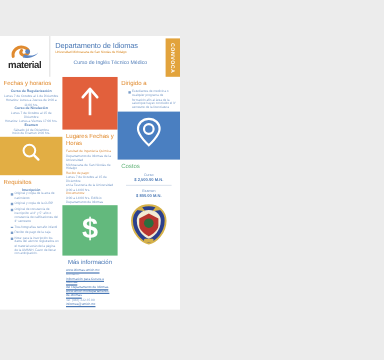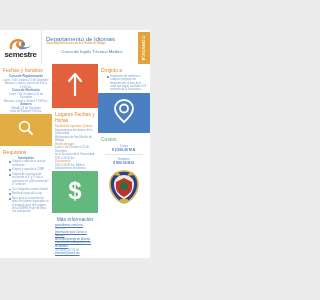--- a/index.html
+++ b/index.html
@@ -222,21 +222,21 @@
   <div class="header">
 
     <div class="logo-box">
       <div class="logo-mark">
         <svg width="26" height="13" viewBox="0 0 52 26">
           <path d="M6 20 C4 10, 14 2, 24 5 C32 7, 34 14, 28 17 C22 20, 16 15, 20 10" fill="none" stroke="#e08a2e" stroke-width="5" stroke-linecap="round"></path>
           <path d="M22 22 C30 24, 44 21, 48 13 C44 19, 32 20, 24 17" fill="#5b86c4"></path>
           <circle cx="30" cy="12" r="4" fill="#5b86c4"></circle>
         </svg>
       </div>
-      <div class="logo-word">semestre</div>
+      <div class="logo-word">material</div>
     </div>
 
     <div class="header-text">
       <div class="dept-title">Departamento de Idiomas</div>
       <div class="univ-name">Universidad Michoacana de San Nicolás de Hidalgo</div>
       <div class="course-name">Curso de Inglés Técnico Médico</div>
     </div>
 
     <div class="convoca-tab">
       <span>CONVOCA</span>

